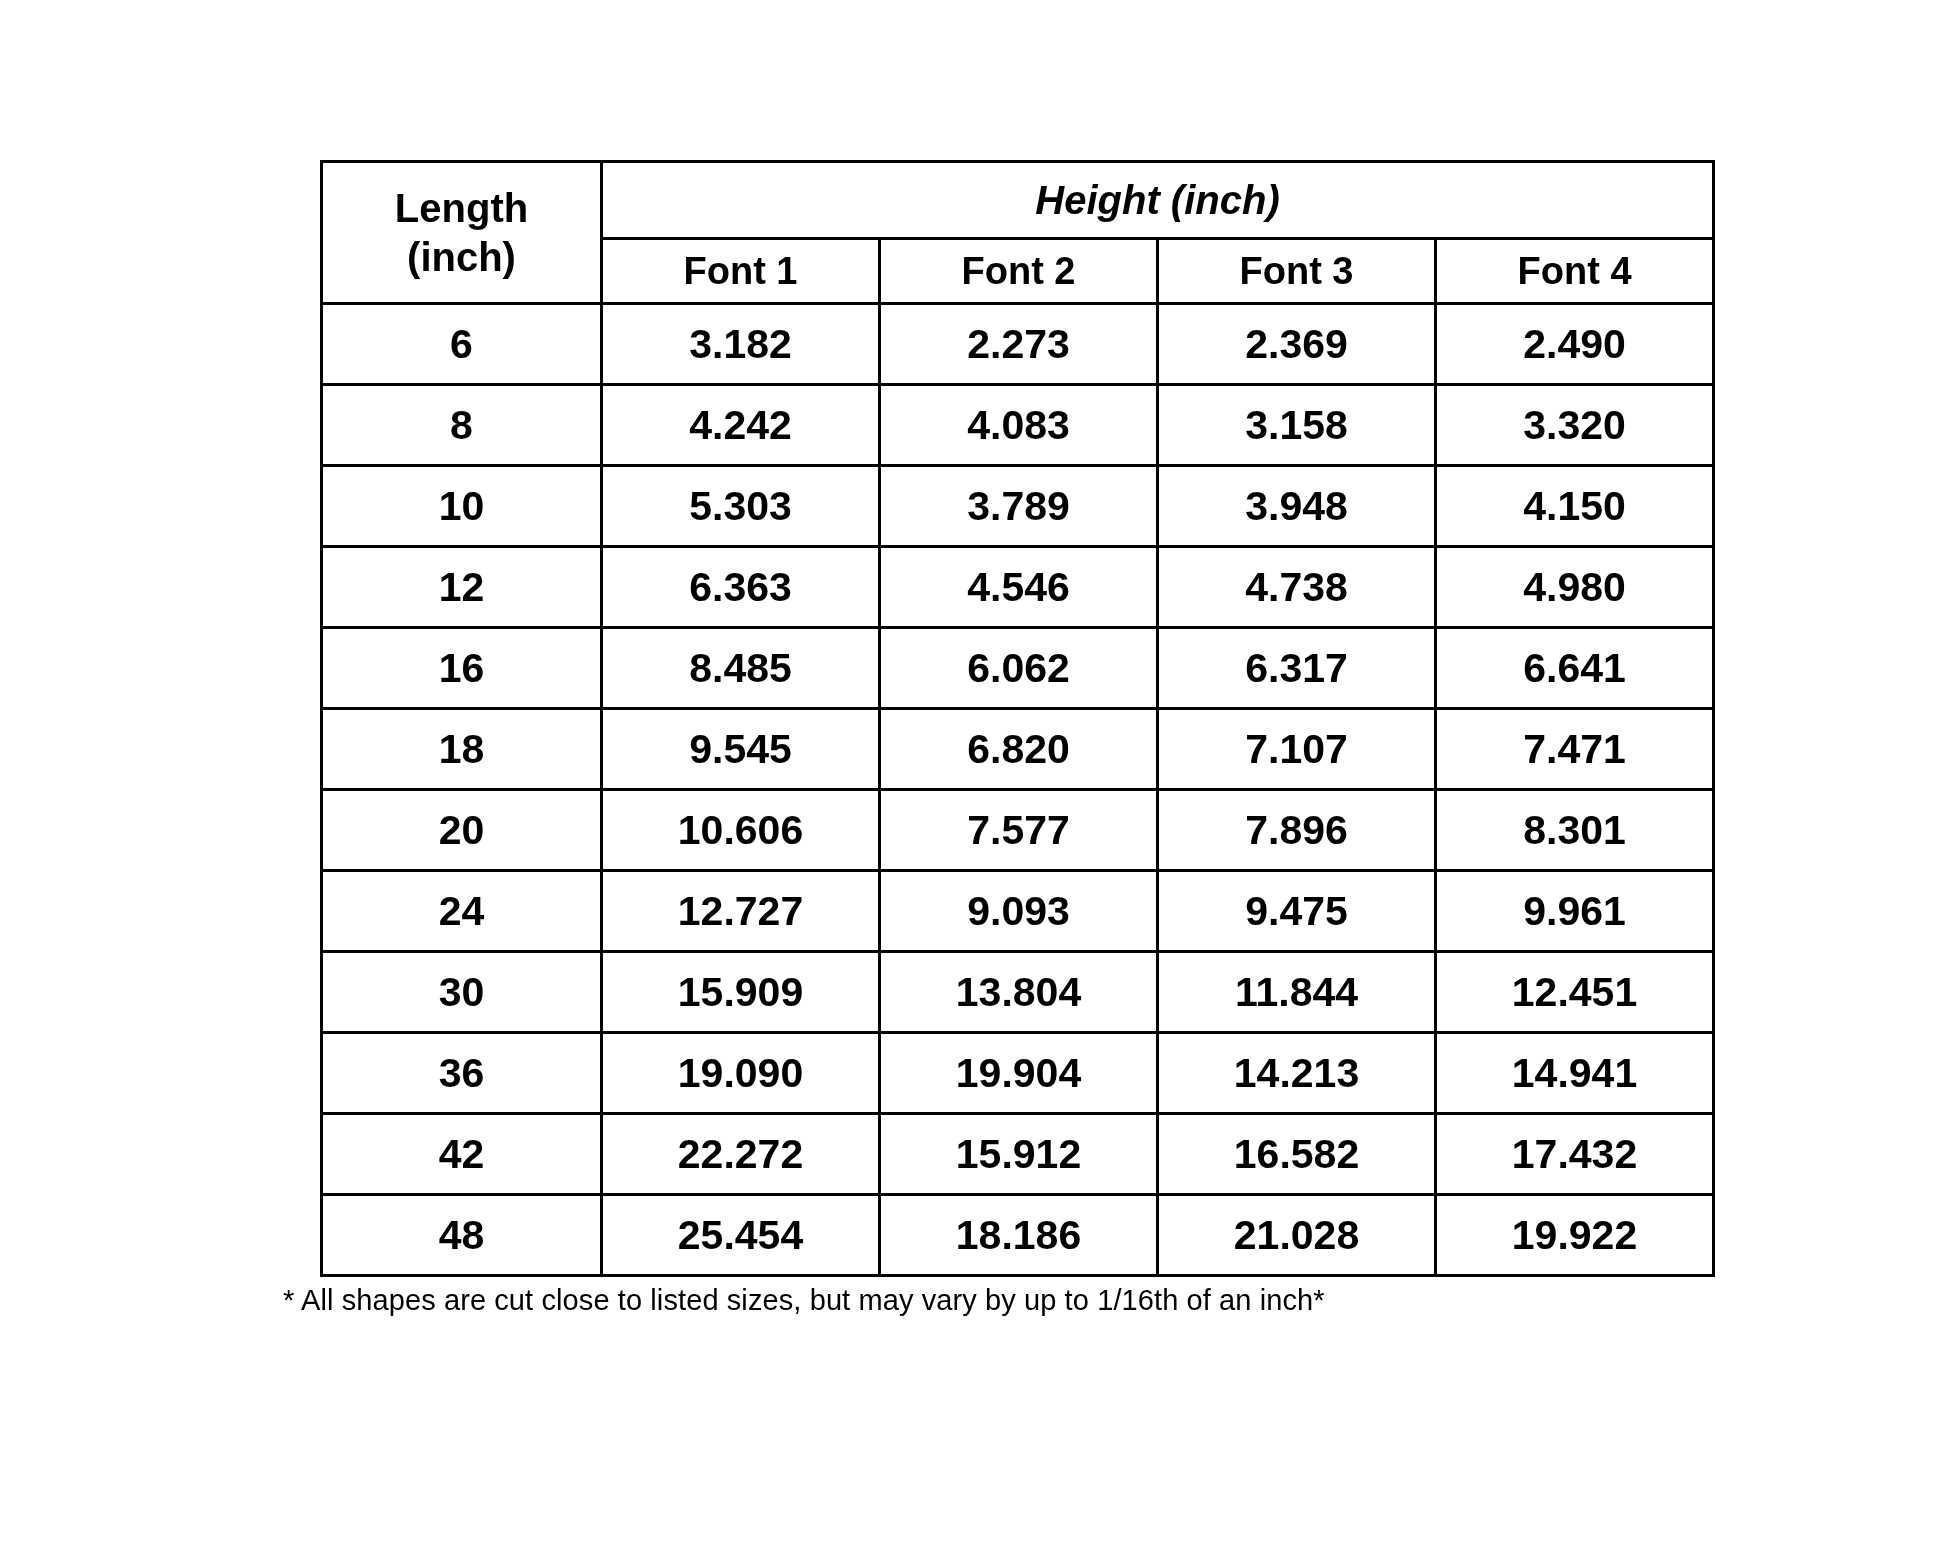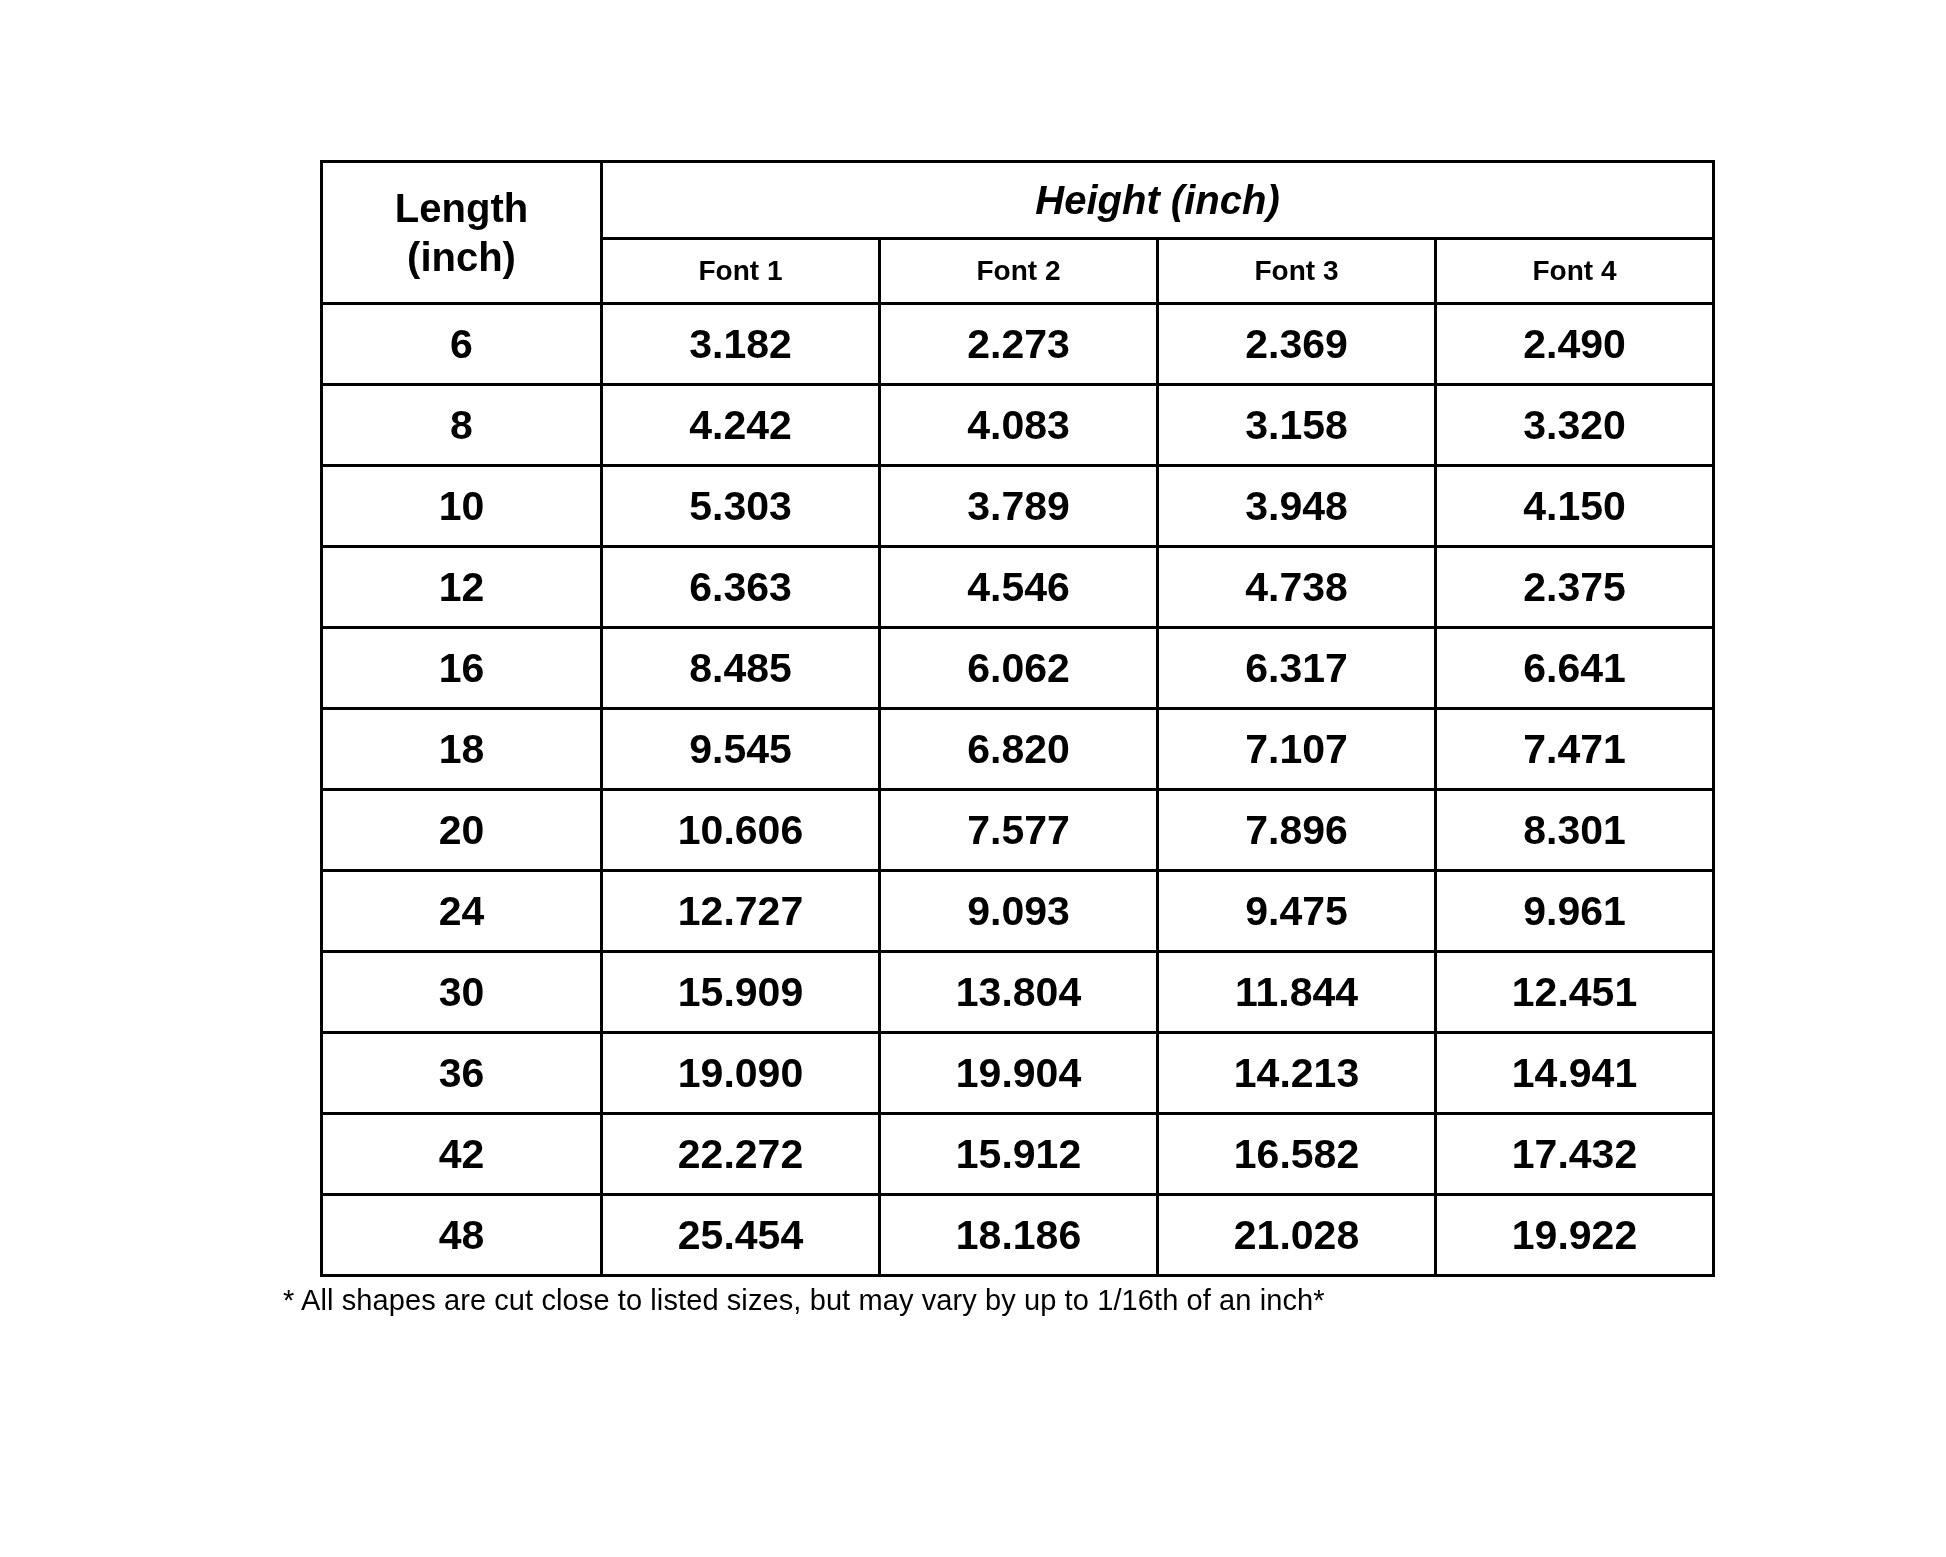--- a/index.html
+++ b/index.html
@@ -50,21 +50,21 @@
     line-height: 1.22;
     height: 136px;
     padding: 0 6px;
   }
   .hdr-height {
     font-size: 40px;
     height: 74px;
     font-style: italic;
   }
   .hdr-font {
-    font-size: 28px;
+    font-size: 38px;
     height: 62px;
   }
   .cell {
     font-size: 41px;
     height: 78px;
   }
   .note {
     position: absolute;
     left: 283px;
     top: 1284px;
@@ -125,21 +125,21 @@
           <td class="cell">5.303</td>
           <td class="cell">3.789</td>
           <td class="cell">3.948</td>
           <td class="cell">4.150</td>
         </tr>
         <tr>
           <td class="cell">12</td>
           <td class="cell">6.363</td>
           <td class="cell">4.546</td>
           <td class="cell">4.738</td>
-          <td class="cell">2.375</td>
+          <td class="cell">4.980</td>
         </tr>
         <tr>
           <td class="cell">16</td>
           <td class="cell">8.485</td>
           <td class="cell">6.062</td>
           <td class="cell">6.317</td>
           <td class="cell">6.641</td>
         </tr>
         <tr>
           <td class="cell">18</td>

